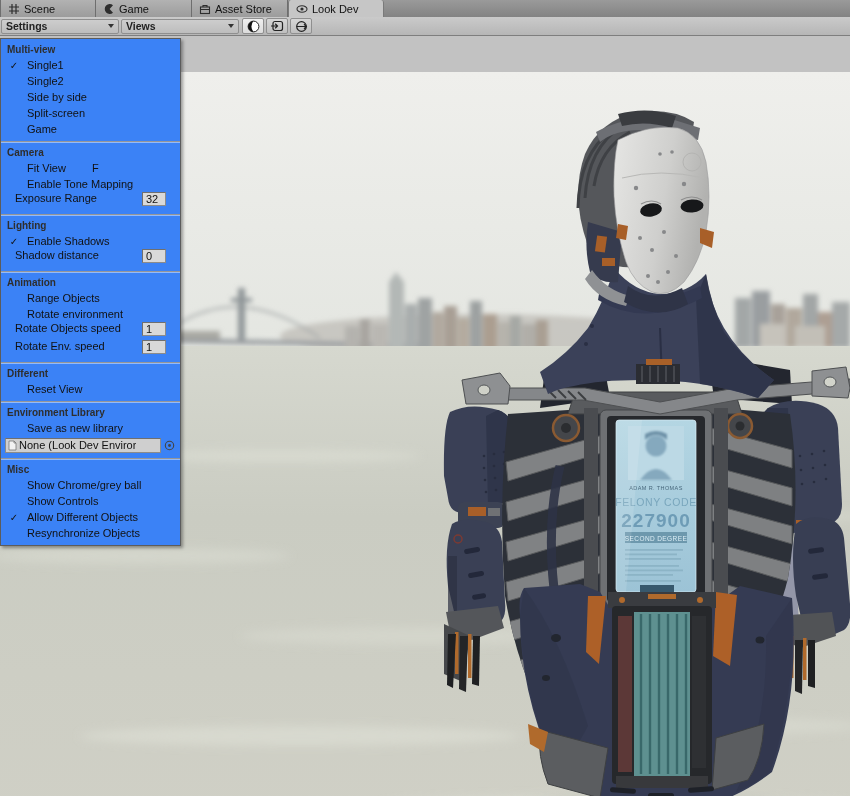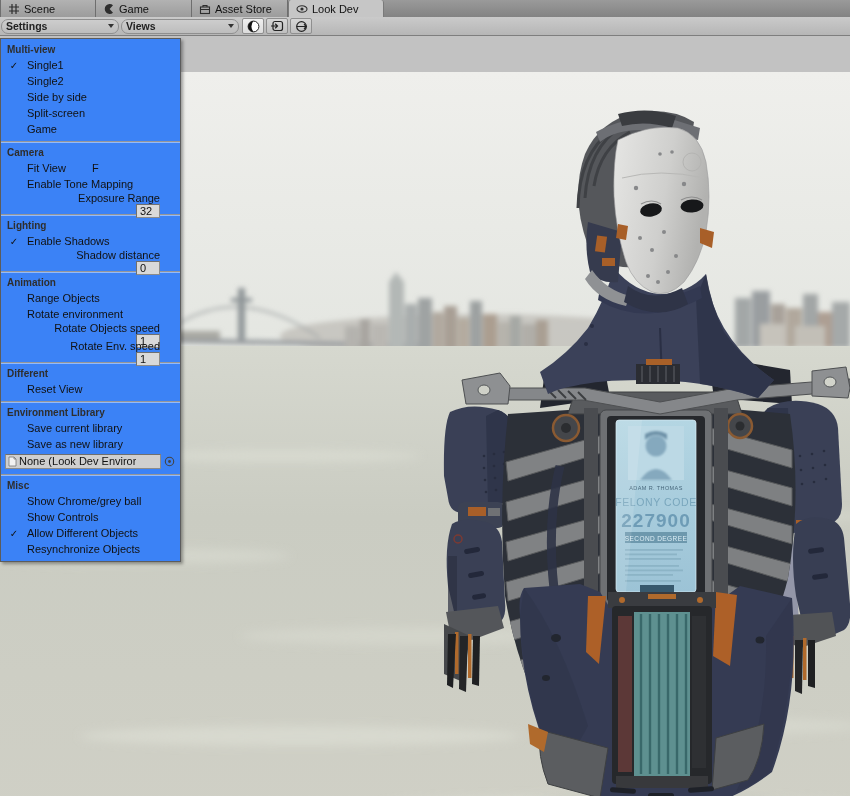--- a/index.html
+++ b/index.html
@@ -16,21 +16,21 @@
   .tab.active { background:#c6c6c6; border-top-left-radius:3px; border-top-right-radius:3px;
                 border-right:1px solid #7a7a7a; border-left:1px solid #7a7a7a; }
   .tab .ticon { width:12px; height:12px; flex:0 0 12px; }
   .tabspace { flex:1; }
 
   
   .toolbar { position:absolute; top:17px; left:0; width:850px; height:19px;
              background:linear-gradient(#cacaca,#b6b6b6); border-bottom:1px solid #7e7e7e;
              display:flex; align-items:center; }
   .dd { width:118px; height:15px; margin:0 1px 0 1px; background:linear-gradient(#cdcdcd,#bdbdbd);
-        border:1px solid #8f8f8f; border-radius:7px; display:flex; align-items:center;
+        border:1px solid #8f8f8f; border-radius:2px; display:flex; align-items:center;
         font-size:10.5px; font-weight:bold; color:#222; padding:0 4px; }
   .dd .caret { margin-left:auto; width:0; height:0; border-left:3px solid transparent;
                border-right:3px solid transparent; border-top:4px solid #333; }
   .tbtn { width:22px; height:16px; margin-left:2px; background:linear-gradient(#d6d6d6,#bfbfbf);
           border:1px solid #8f8f8f; border-radius:2px; display:flex; align-items:center; justify-content:center; }
   .tbtn.on { background:linear-gradient(#efefef,#dcdcdc); }
 
   
   .viewport { position:absolute; top:36px; left:0; width:850px; height:732px;margin-top:36px; }
   .viewport svg { display:block; }
@@ -39,21 +39,21 @@
   
   .panel { position:absolute; top:38px; left:0; width:181px; background:#3b82f6;
            border:1px solid #5c5c5c; box-shadow:2px 2px 3px rgba(0,0,0,.35); z-index:5; }
   .section { border-bottom:1px solid #969696; box-shadow:0 1px 0 rgba(255,255,255,.45);
              padding:2px 0 4px; }
   .section:last-child { border-bottom:none; box-shadow:none; }
   .sec-title { font-size:10px; font-weight:bold; color:#2e2e2e; padding:3px 6px 2px; }
   .row { height:16px; display:flex; align-items:center; font-size:11px; color:#111; }
   .row .check { width:26px; text-align:center; font-size:10px; color:#111; flex:0 0 26px; }
   .row .shortcut { margin-left:26px; }
-  .frow { height:18px; display:flex; align-items:flex-end; font-size:11px; color:#111; padding:0 20px;flex-direction:column; }
+  .frow { height:18px; display:flex; align-items:flex-start; font-size:11px; color:#111; padding:0 14px; }
   .frow .flabel { flex:1; }
   .fbox { width:24px; height:14px; background:#d9d9d9; border:1px solid #8b8b8b;
           border-top-color:#6f6f6f; border-left-color:#6f6f6f; font-size:11px; color:#111;
           padding-left:3px; line-height:12px; }
   .objrow { height:18px; display:flex; align-items:center; padding:0 4px; }
   .objbox { width:156px; height:15px; background:#cfcfcf; border:1px solid #8b8b8b;
             border-top-color:#6f6f6f; display:flex; align-items:center; gap:2px;
             font-size:11px; color:#111; padding:0 2px; overflow:hidden; white-space:nowrap; }
   .objbox .val { overflow:hidden; white-space:nowrap; }
   .picker { margin-left:3px; width:11px; height:11px; flex:0 0 11px; }
@@ -549,24 +549,20 @@
     <div class="row">
       <span class="check"></span>
       <span>Reset View</span>
     </div>
   </div>
 
   <div class="section">
     <div class="sec-title">Environment Library</div>
     <div class="row">
       <span class="check"></span>
-      <span>Save current library</span>
-    </div>
-    <div class="row">
-      <span class="check"></span>
       <span>Save as new library</span>
     </div>
     <div class="objrow">
       <div class="objbox">
         <svg width="9" height="11" viewBox="0 0 9 11">
           <path d="M1,1 h5 l2,2 v7 h-7 Z" fill="#f2f2f2" stroke="#777" stroke-width=".8"></path>
           <path d="M6,1 v2 h2" fill="none" stroke="#777" stroke-width=".8"></path>
         </svg>
         <span class="val">None (Look Dev Enviror</span>
       </div>

